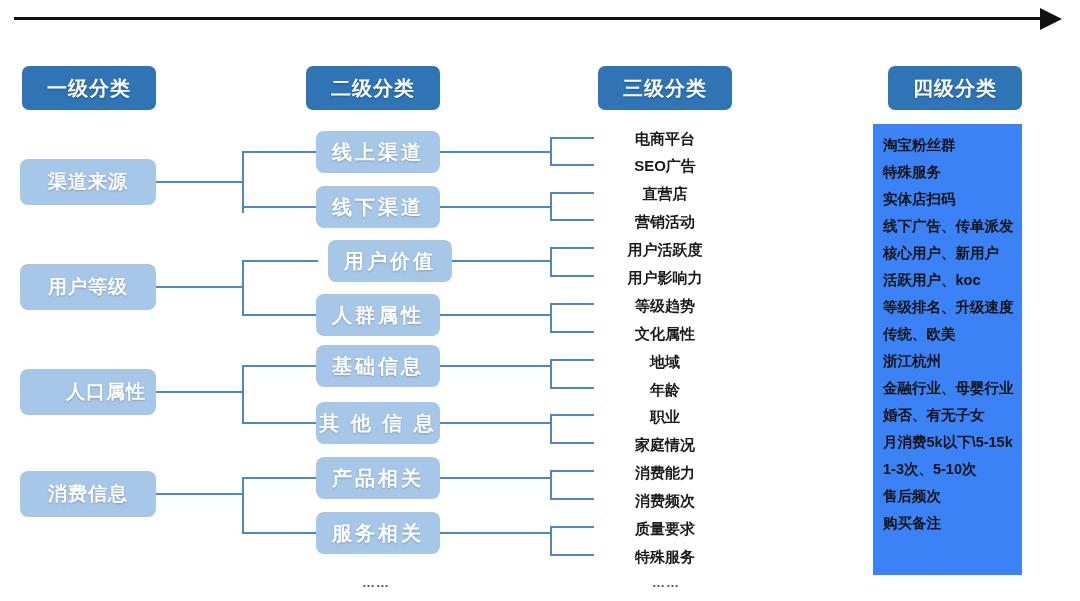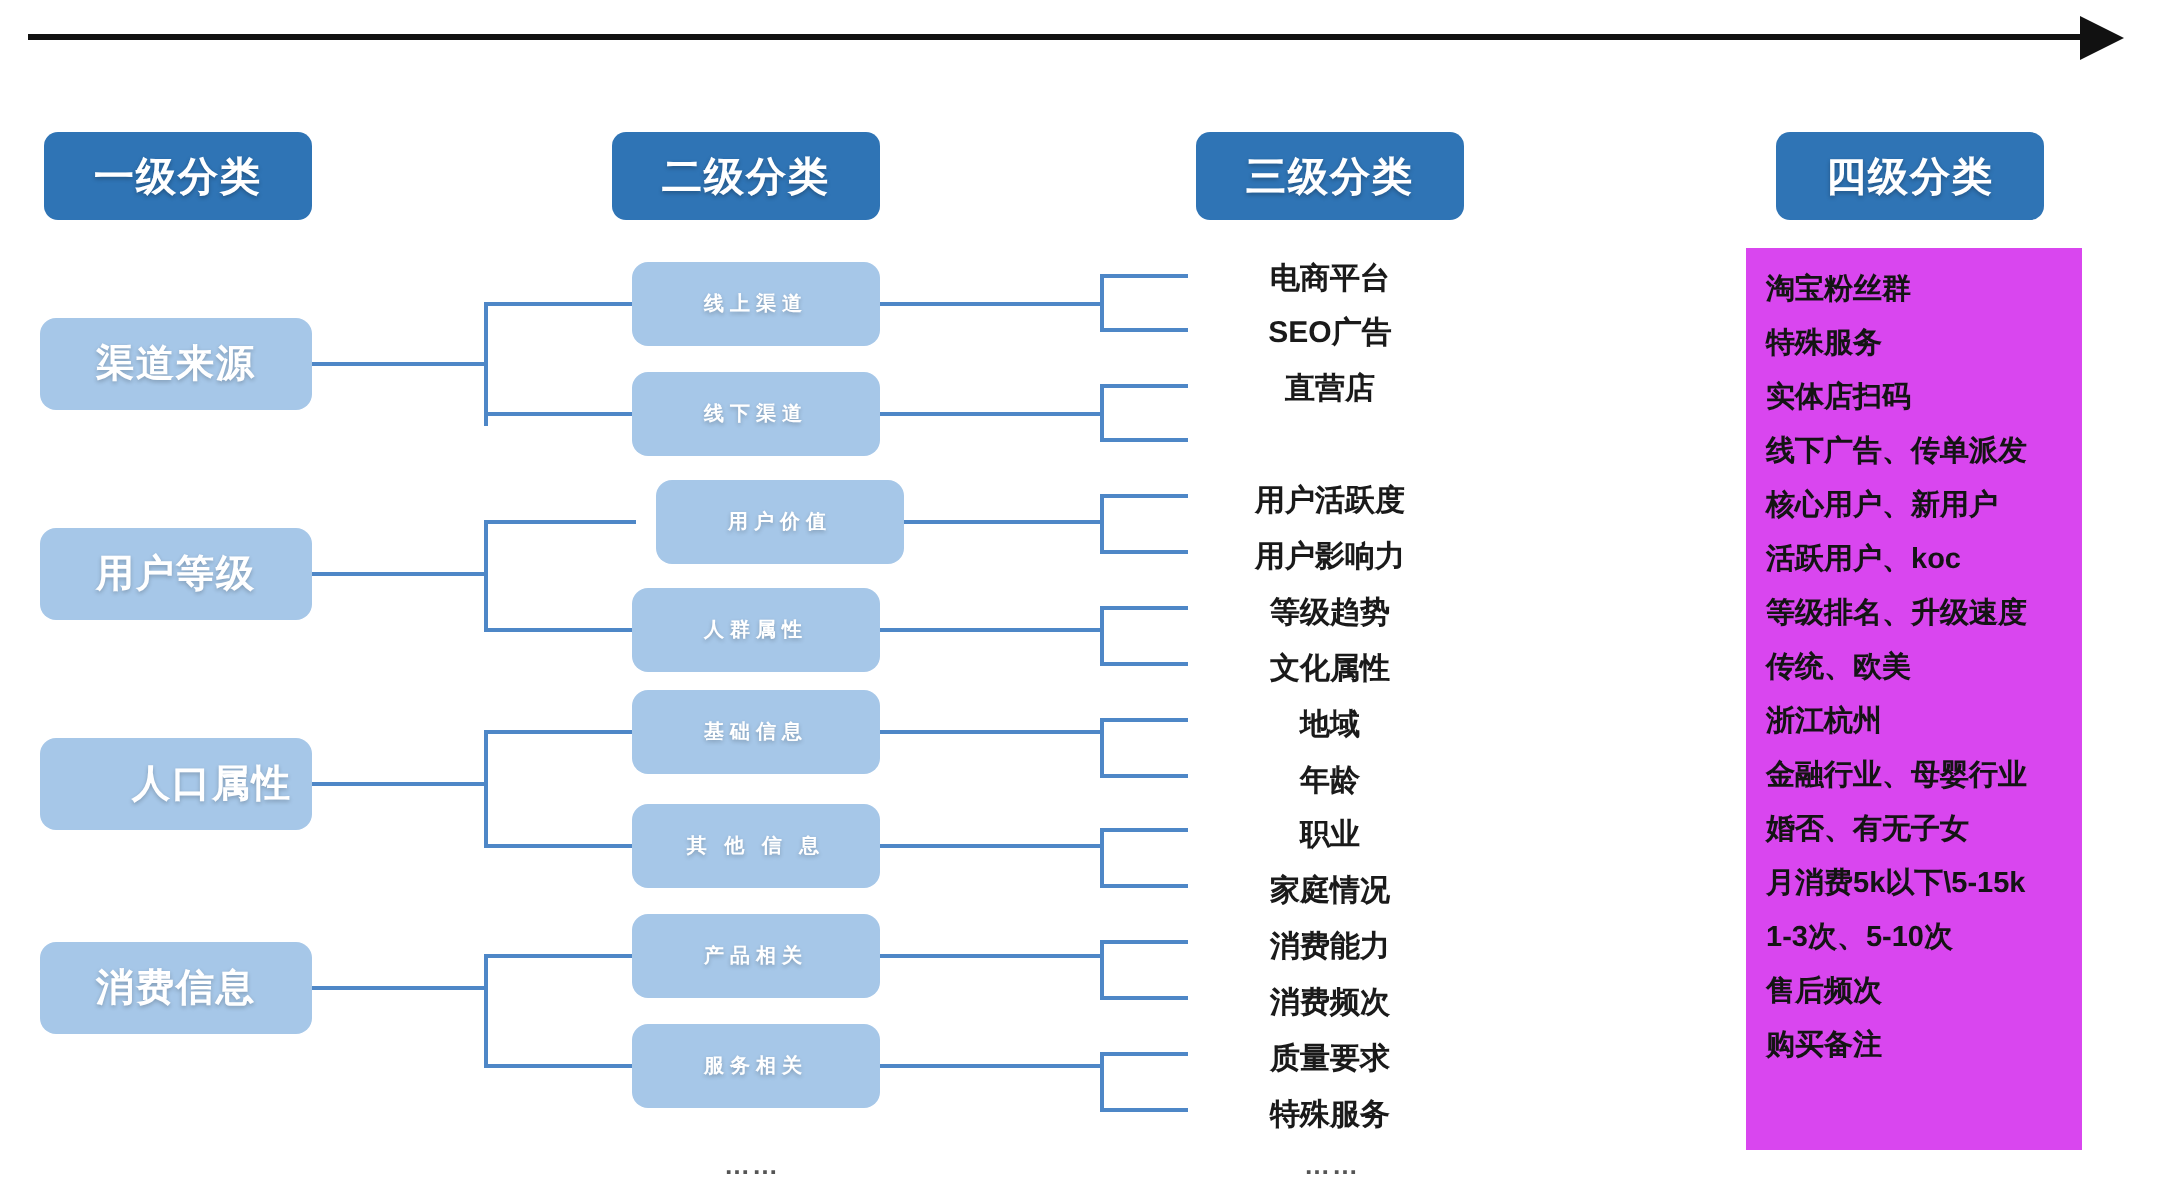--- a/index.html
+++ b/index.html
@@ -40,34 +40,34 @@
   
   .node{
     position:absolute;
     background:#a6c7e8;border-radius:8px;
     color:#ffffff;font-weight:bold;
     display:flex;align-items:center;justify-content:center;
     text-shadow:0 1px 2px rgba(0,0,0,.22);
     box-sizing:border-box;
   }
   .l1{left:20px;width:136px;height:46px;font-size:19px;letter-spacing:1px;}
-  .l2{left:316px;width:124px;height:42px;font-size:10px;letter-spacing:3px;}
+  .l2{left:316px;width:124px;height:42px;font-size:20px;letter-spacing:3px;}
 
   
   .l3{
     position:absolute;left:600px;width:130px;height:22px;
     color:#1a1a1a;font-size:15px;font-weight:bold;
     display:flex;align-items:center;justify-content:center;
     white-space:nowrap;
   }
 
   
   .l4panel{
-    position:absolute;left:873px;top:124px;width:168px;height:451px;
-    background:#d946ef;
+    position:absolute;left:873px;top:124px;width:149px;height:451px;
+    background:#3b82f6;
     box-sizing:border-box;
     padding:8px 0 0 10px;
   }
   .l4row{
     height:27px;line-height:27px;
     color:#141414;font-size:14.5px;font-weight:bold;
     white-space:nowrap;
   }
 
   
@@ -164,20 +164,21 @@
   <div class="node l2" style="top:240px;margin-left:12px;">用户价值</div>
   <div class="node l2" style="top:294px;">人群属性</div>
   <div class="node l2" style="top:345px;">基础信息</div>
   <div class="node l2" style="top:402px;">其 他 信 息</div>
   <div class="node l2" style="top:457px;">产品相关</div>
   <div class="node l2" style="top:512px;">服务相关</div>
 
   <div class="l3" style="top:128px;">电商平台</div>
   <div class="l3" style="top:155px;">SEO广告</div>
   <div class="l3" style="top:183px;">直营店</div>
+  <div class="l3" style="top:211px;">营销活动</div>
   <div class="l3" style="top:239px;">用户活跃度</div>
   <div class="l3" style="top:267px;">用户影响力</div>
   <div class="l3" style="top:295px;">等级趋势</div>
   <div class="l3" style="top:323px;">文化属性</div>
   <div class="l3" style="top:351px;">地域</div>
   <div class="l3" style="top:379px;">年龄</div>
   <div class="l3" style="top:406px;">职业</div>
   <div class="l3" style="top:434px;">家庭情况</div>
   <div class="l3" style="top:462px;">消费能力</div>
   <div class="l3" style="top:490px;">消费频次</div>

